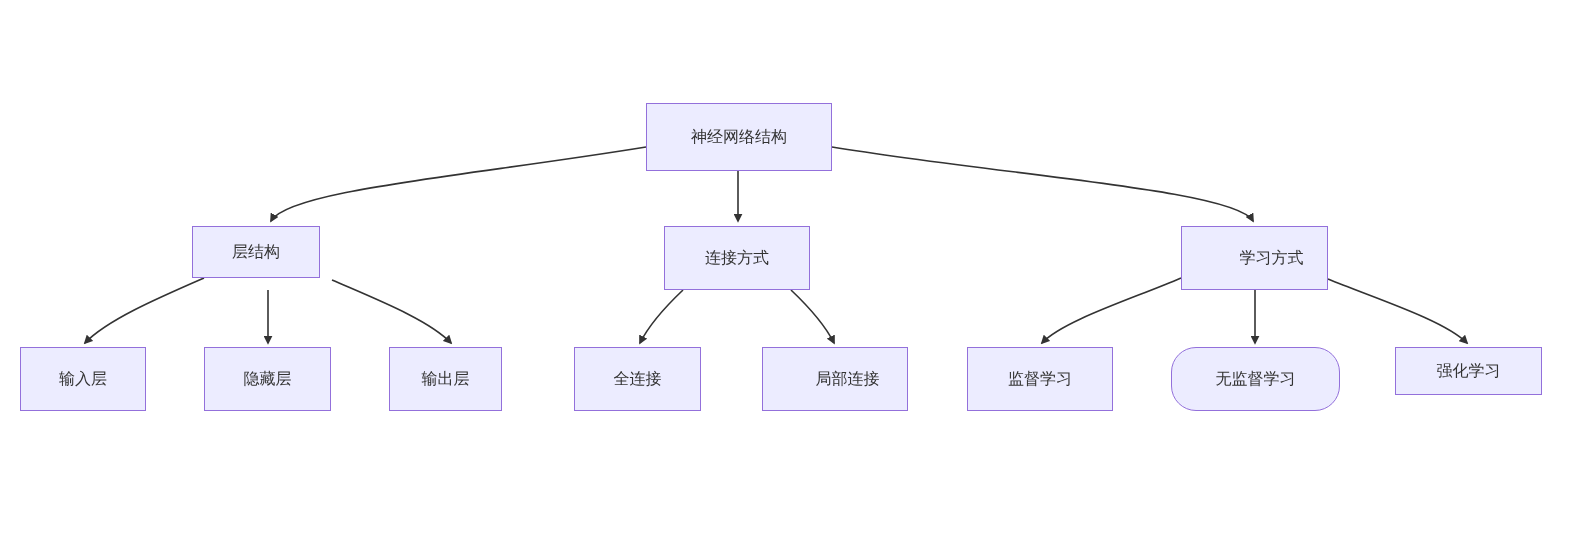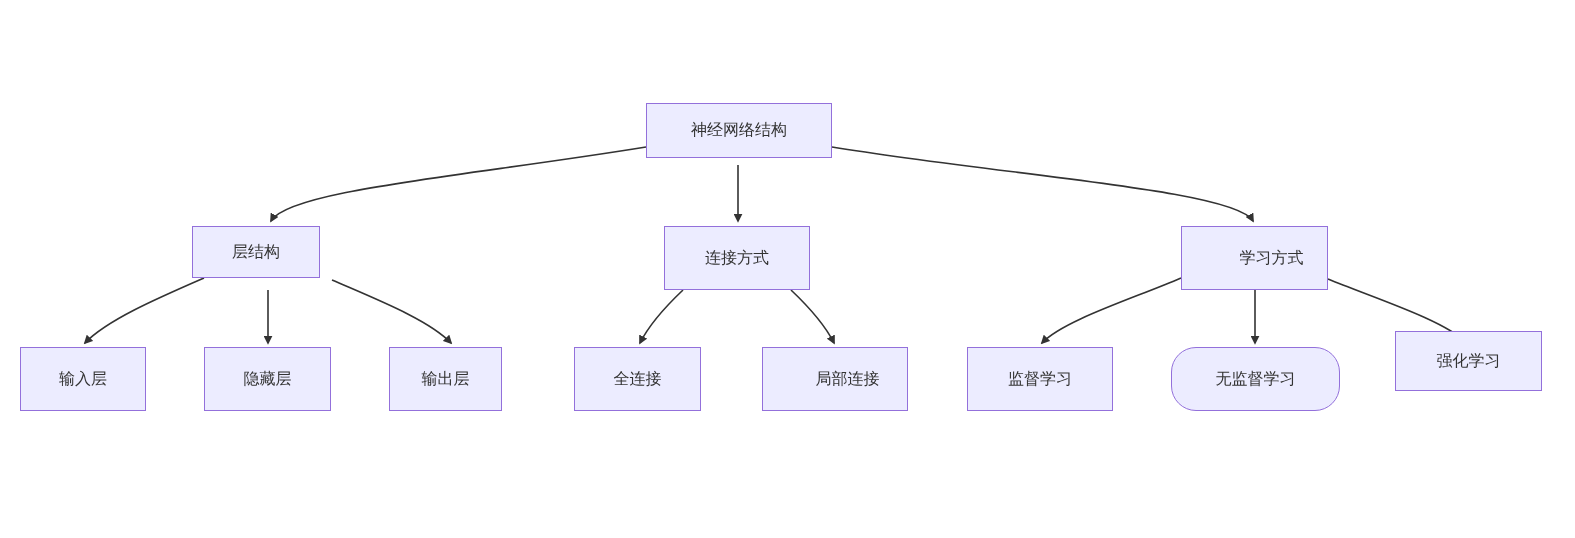--- a/index.html
+++ b/index.html
@@ -64,21 +64,21 @@
     <path class="edge-path" marker-end="url(#arrow)" d="M 204,278 C 158,298 107,320 85,343"></path>
     <path class="edge-path" marker-end="url(#arrow)" d="M 268,290 L 268,343"></path>
     <path class="edge-path" marker-end="url(#arrow)" d="M 332,280 C 378,300 429,320 451,343"></path>
     <path class="edge-path" marker-end="url(#arrow)" d="M 683,290 C 664,308 649,325 640,343"></path>
     <path class="edge-path" marker-end="url(#arrow)" d="M 791,290 C 810,308 825,325 834,343"></path>
     <path class="edge-path" marker-end="url(#arrow)" d="M 1181,278 C 1135,298 1064,320 1042,343"></path>
     <path class="edge-path" marker-end="url(#arrow)" d="M 1255,290 L 1255,343"></path>
     <path class="edge-path" marker-end="url(#arrow)" d="M 1328,279 C 1374,298 1444,320 1467,343"></path>
   </svg>
 
-  <div class="node" style="left:646px; top:103px; width:186px; height:55px;">
+  <div class="node" style="left:646px; top:103px; width:186px; height:68px;">
     <span class="node-label">神经网络结构</span>
   </div>
 
   <div class="node" style="left:192px; top:226px; width:128px; height:52px;">
     <span class="node-label">层结构</span>
   </div>
 
   <div class="node" style="left:664px; top:226px; width:146px; height:64px;">
     <span class="node-label">连接方式</span>
   </div>
@@ -108,17 +108,17 @@
   </div>
 
   <div class="node" style="left:967px; top:347px; width:146px; height:64px;">
     <span class="node-label">监督学习</span>
   </div>
 
   <div class="node" style="left:1171px; top:347px; width:169px; height:64px;border-radius:25px;">
     <span class="node-label">无监督学习</span>
   </div>
 
-  <div class="node" style="left:1395px; top:331px; width:147px; height:60px;">
+  <div class="node" style="left:1395px; top:347px; width:147px; height:48px;">
     <span class="node-label">强化学习</span>
   </div>
 
 </div>
 
 </body></html>

